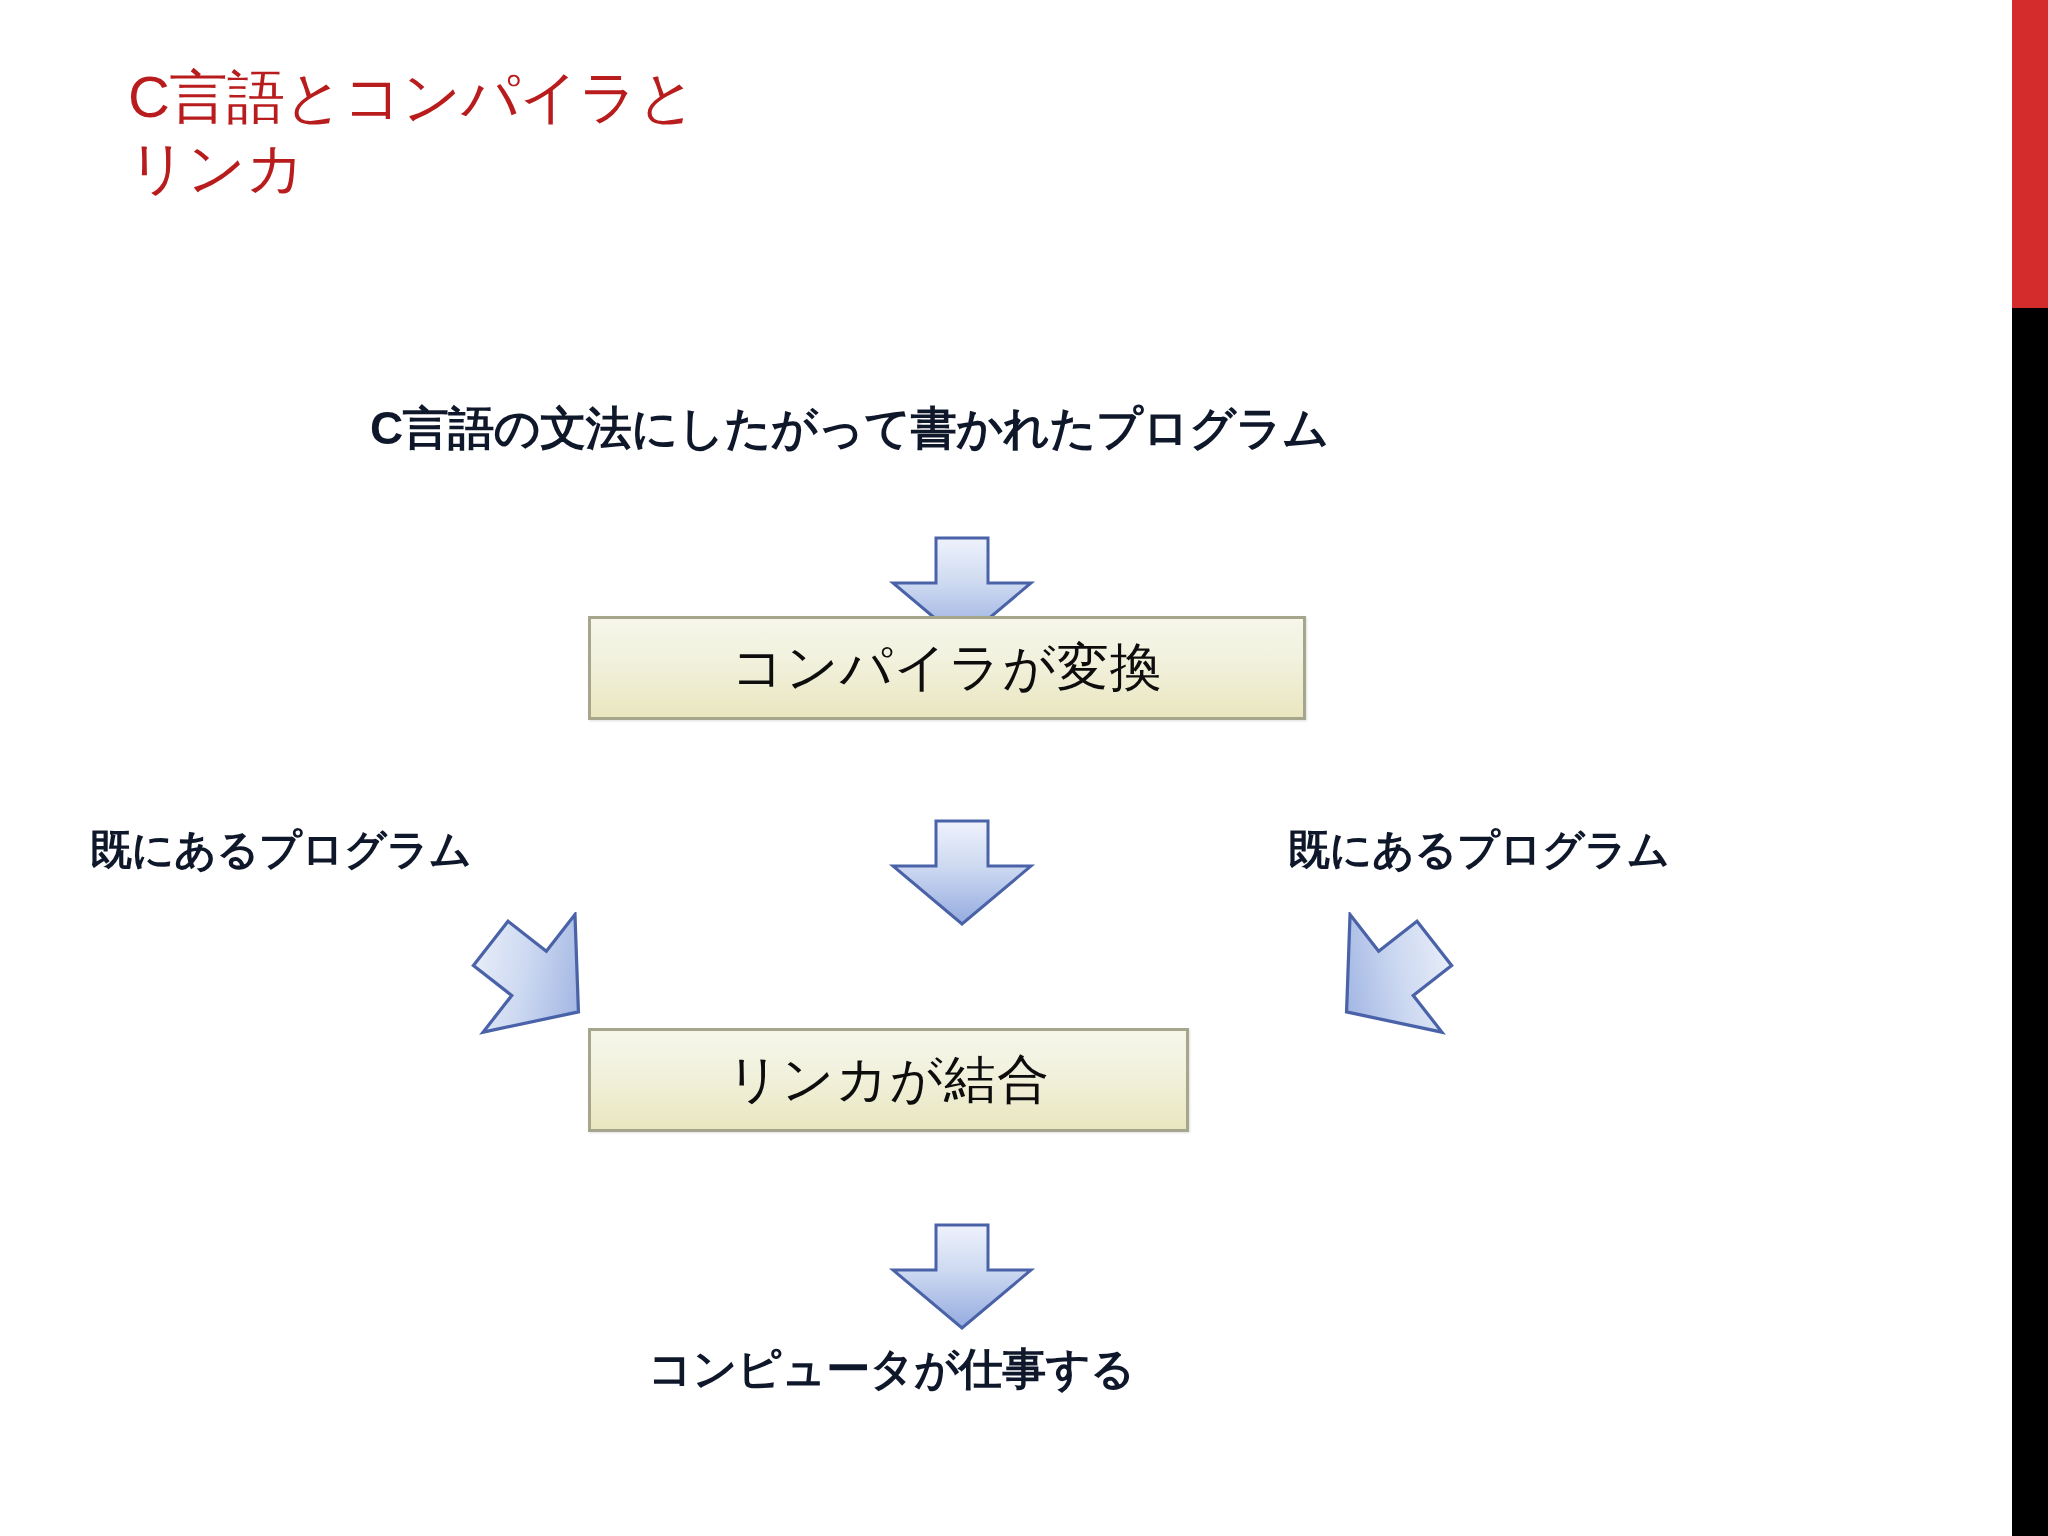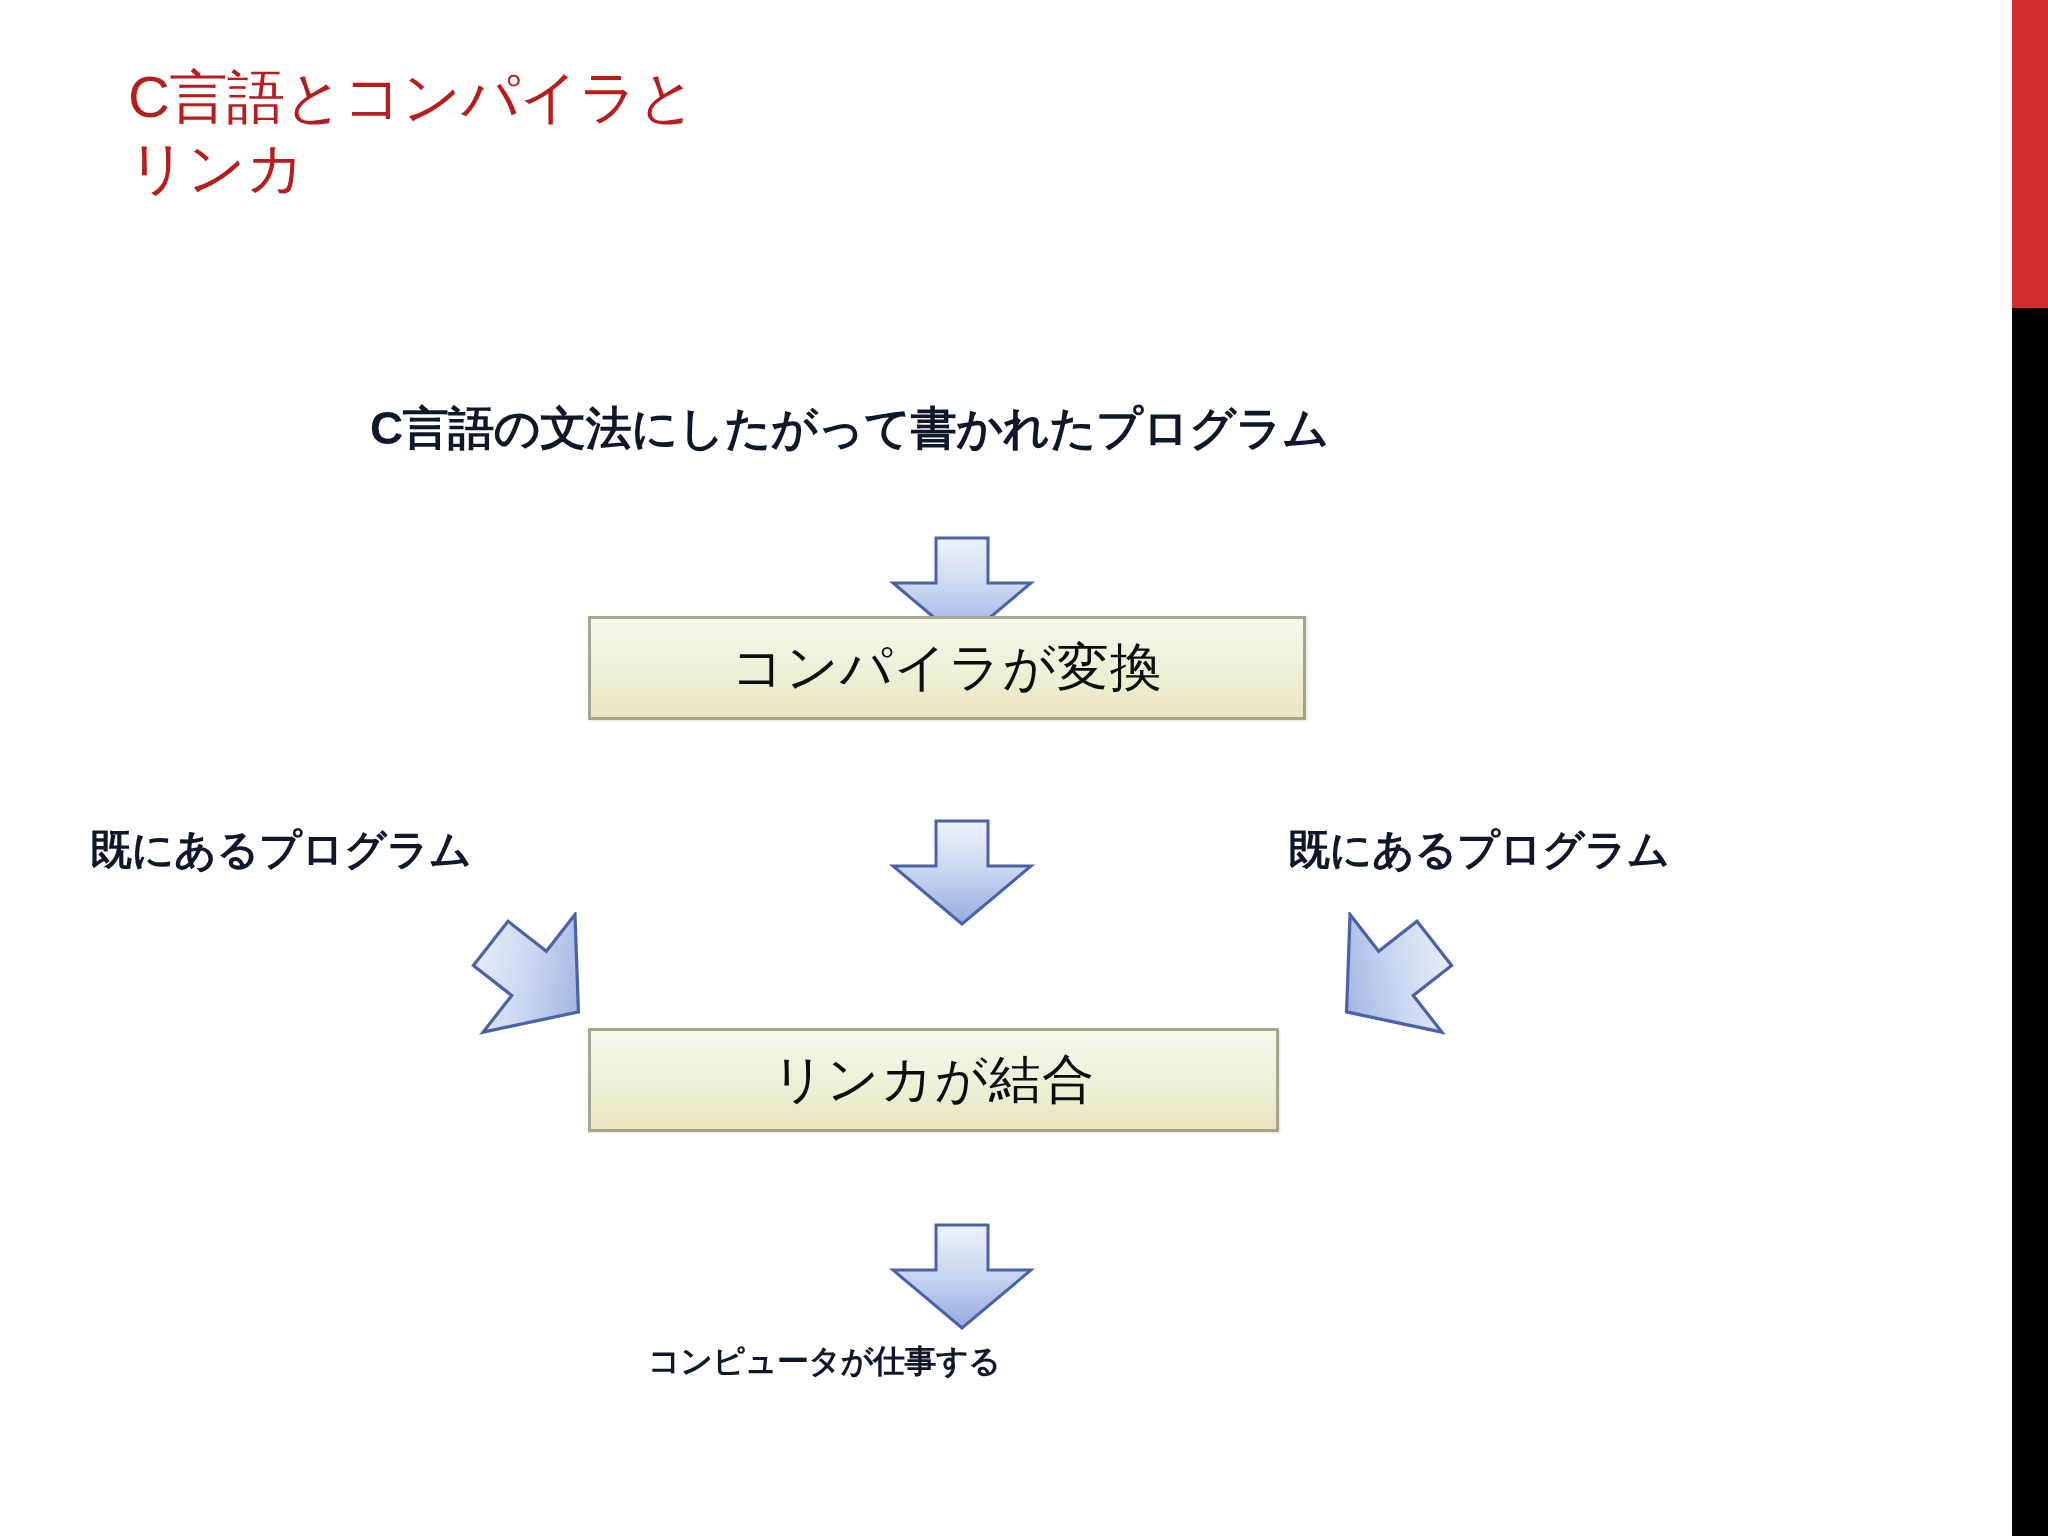--- a/index.html
+++ b/index.html
@@ -68,21 +68,21 @@
   }
   #text-existing-right {
     left: 1288px;
     top: 822px;
     font-size: 42px;
     letter-spacing: -0.5px;
   }
   #text-computer-works {
     left: 648px;
     top: 1340px;
-    font-size: 32px;
+    font-size: 44px;
     letter-spacing: -0.5px;
   }
 
   
   .process-box {
     position: absolute;
     box-sizing: border-box;
     border: 3px solid #a6a68c;
     background: linear-gradient(to bottom, #f6f6ea 0%, #f2f2e0 35%, #eeeccf 70%, #e9e6bf 100%);
     display: flex;
@@ -96,21 +96,21 @@
   }
   #box-compiler {
     left: 588px;
     top: 616px;
     width: 718px;
     height: 104px;
   }
   #box-linker {
     left: 588px;
     top: 1028px;
-    width: 691px;
+    width: 601px;
     height: 104px;
   }
 
   
   .arrow {
     position: absolute;
   }
   #arrow-down-1 { left: 888px; top: 535px; width: 148px; height: 110px; }
   #arrow-down-2 { left: 888px; top: 818px; width: 148px; height: 110px; }
   #arrow-down-3 { left: 888px; top: 1222px; width: 148px; height: 110px; }

